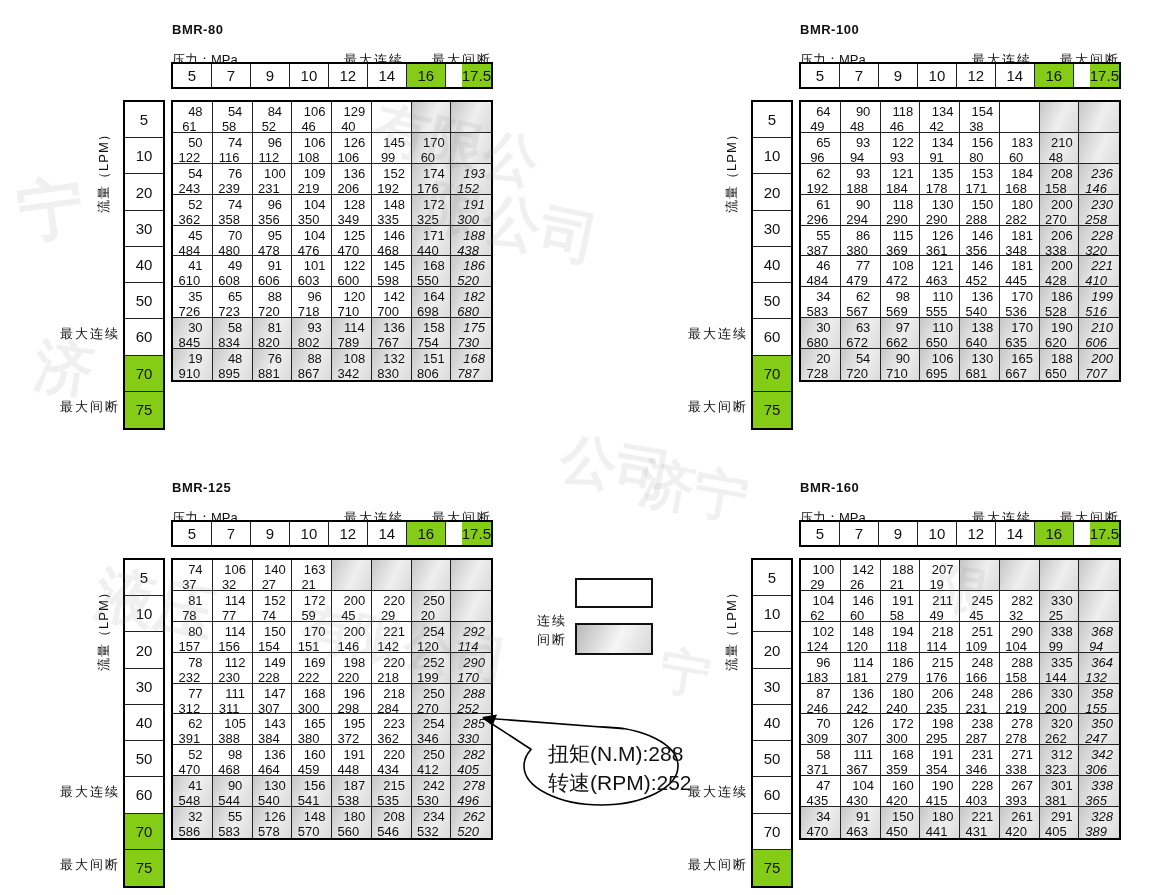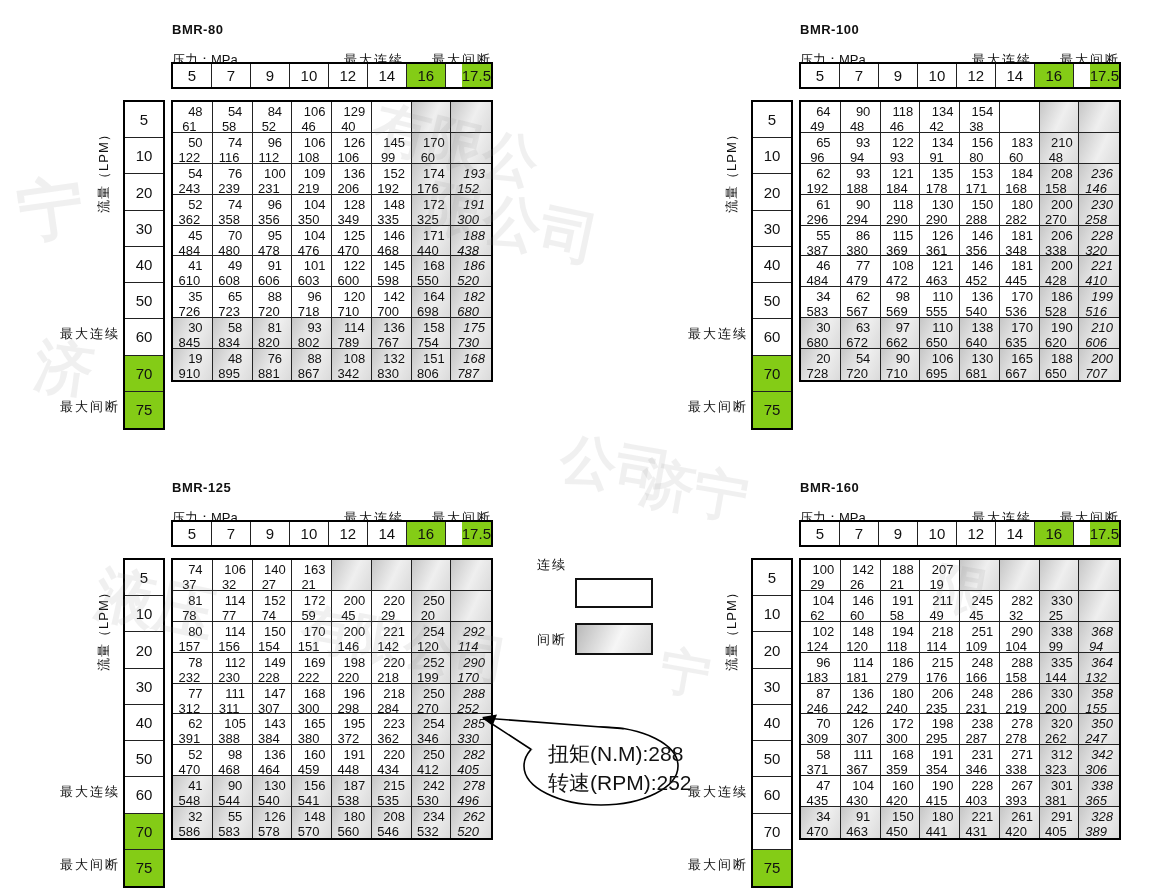--- a/index.html
+++ b/index.html
@@ -1298,21 +1298,21 @@
         <div class="dc lastrow shade">
           <span class="tv">328</span>
           <span class="sv">389</span>
         </div>
       </div>
       <div class="flowlab">流量（LPM）</div>
       <div class="side-lab side-mc">最大连续</div>
       <div class="side-lab side-mi">最大间断</div>
     </section>
 
-  <div class="lg-label" style="left:505px;top:556px;">连续</div>
+  <div class="lg-label" style="left:505px;top:612px;">连续</div>
   <div class="lg-box cont"></div>
   <div class="lg-label" style="left:505px;top:631px;font-family:Liberation Serif, serif;">间断</div>
   <div class="lg-box intm"></div>
 
   <svg class="callout-svg" width="220" height="120" viewBox="0 0 220 120">
     <ellipse cx="131" cy="71" rx="77" ry="39" fill="#ffffff" stroke="#000" stroke-width="1.6"></ellipse>
     <polygon points="13,23 153.8,33.8 61.3,54.5" fill="#ffffff" stroke="none"></polygon>
     <path d="M13,23 L153.8,33.8 M13,23 L61.3,54.5" stroke="#000" stroke-width="1.6" fill="none"></path>
     <polygon points="12,22 27,19.5 22.5,31" fill="#000"></polygon>
   </svg>

